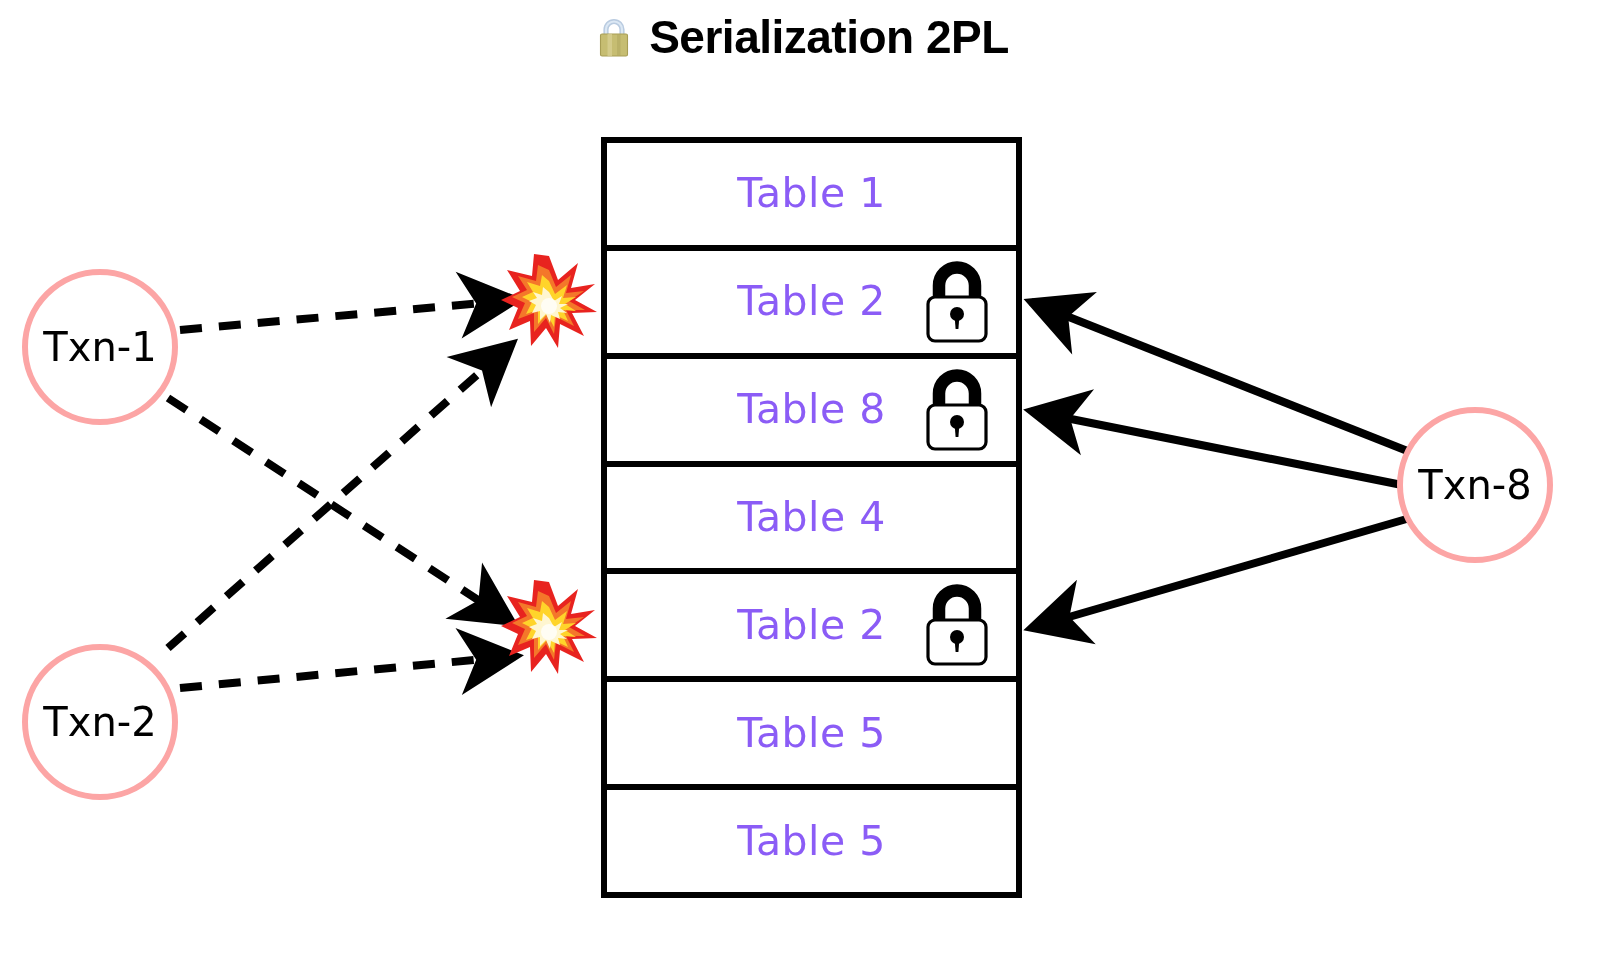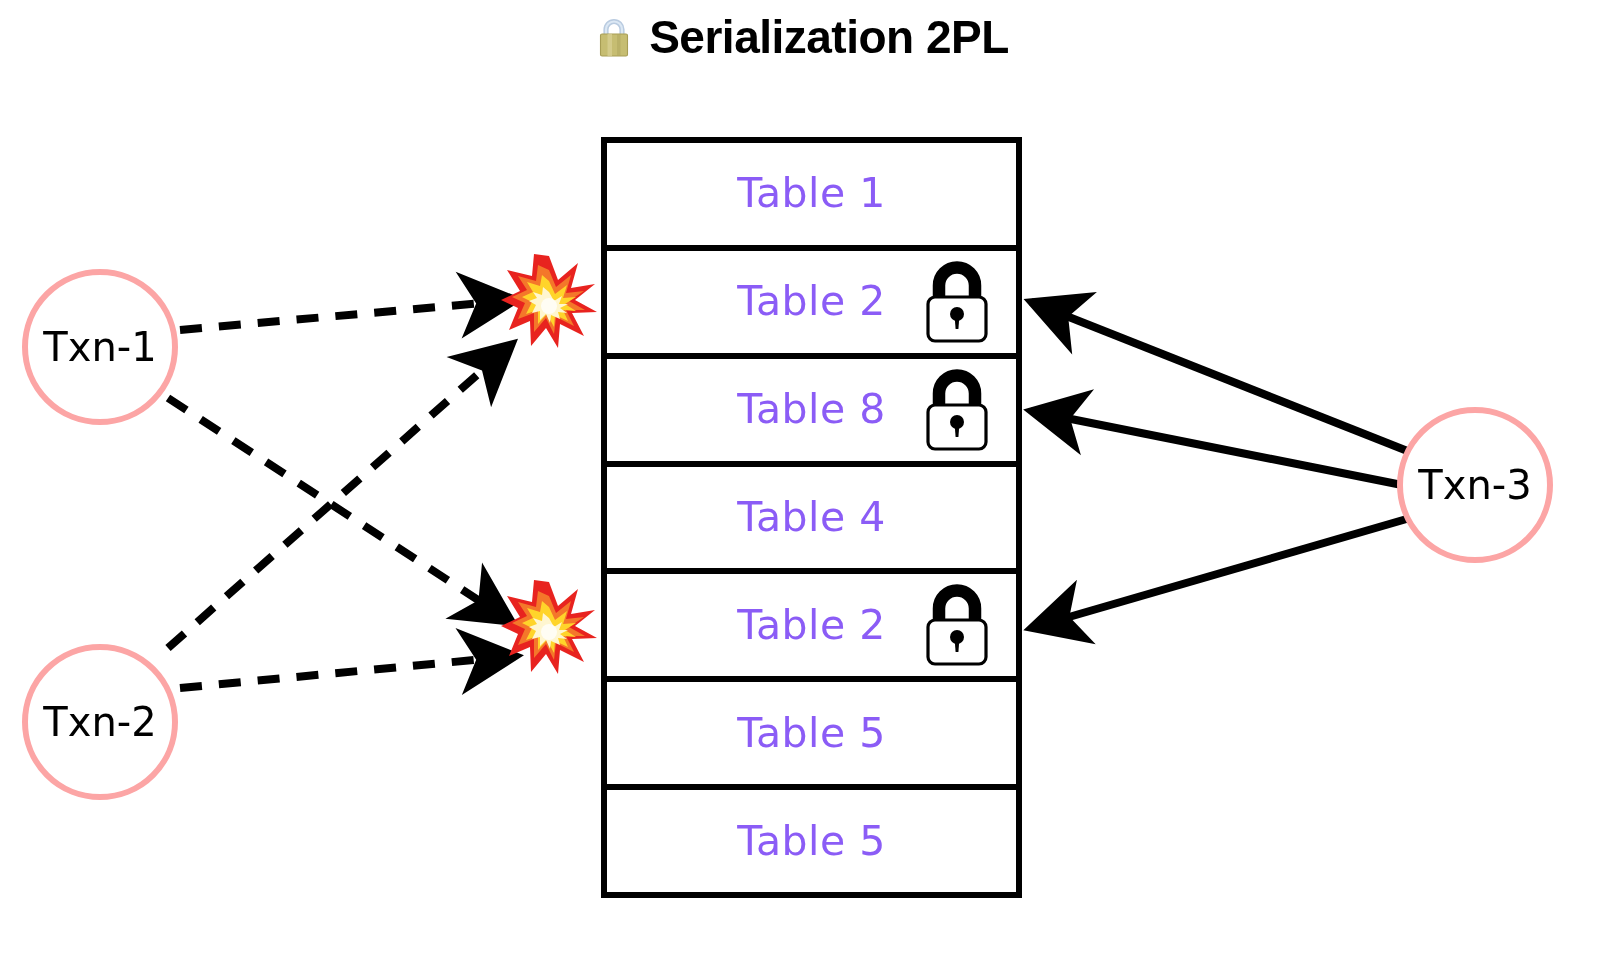--- a/index.html
+++ b/index.html
@@ -262,16 +262,16 @@
 
   <div class="txn-node" id="txn-1">
     <span class="txn-label">Txn-1</span>
   </div>
 
   <div class="txn-node" id="txn-2">
     <span class="txn-label">Txn-2</span>
   </div>
 
   <div class="txn-node" id="txn-3">
-    <span class="txn-label">Txn-3</span>
+    <span class="txn-label">Txn-8</span>
   </div>
 
 </div>
 
 </body></html>

